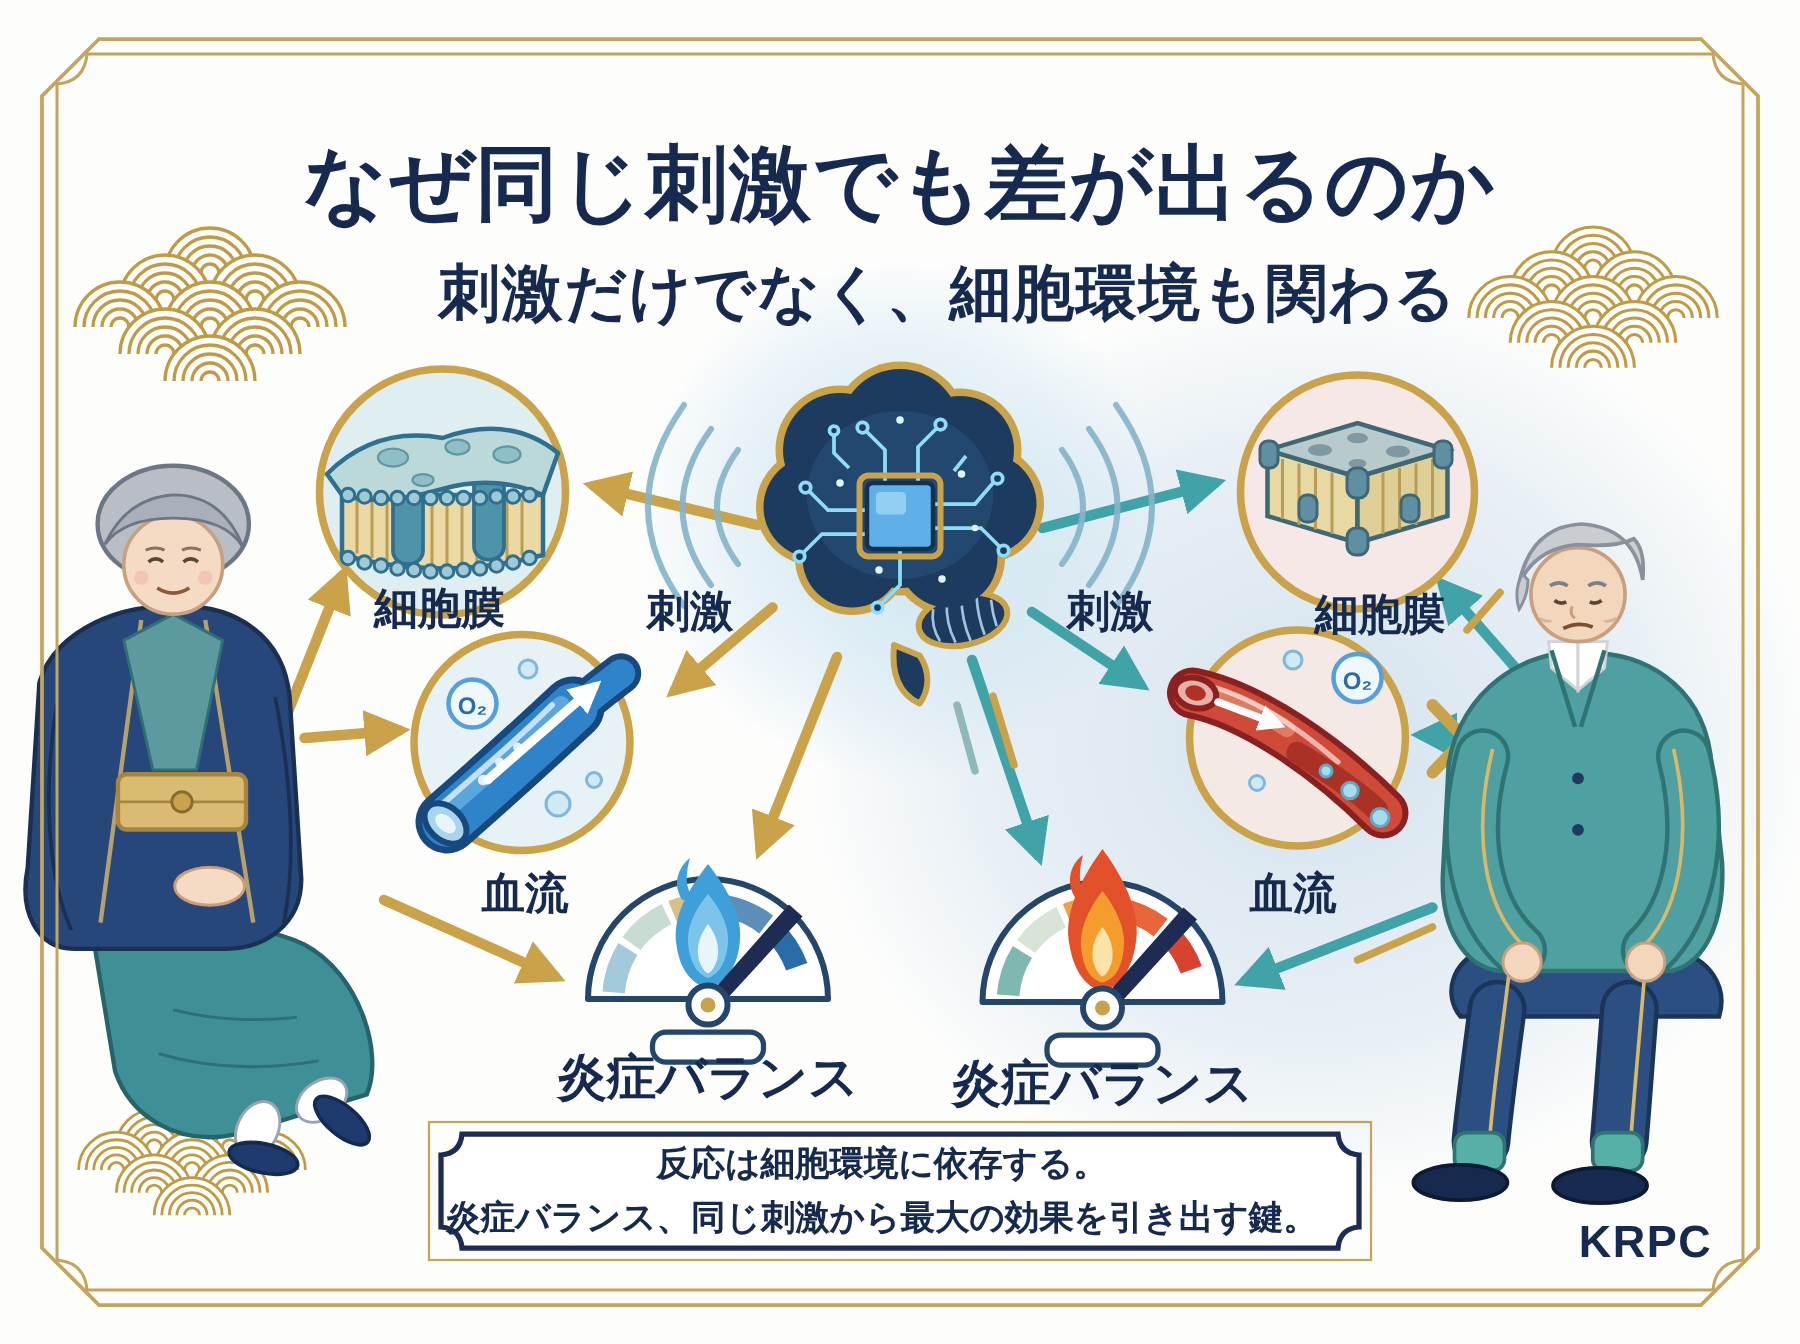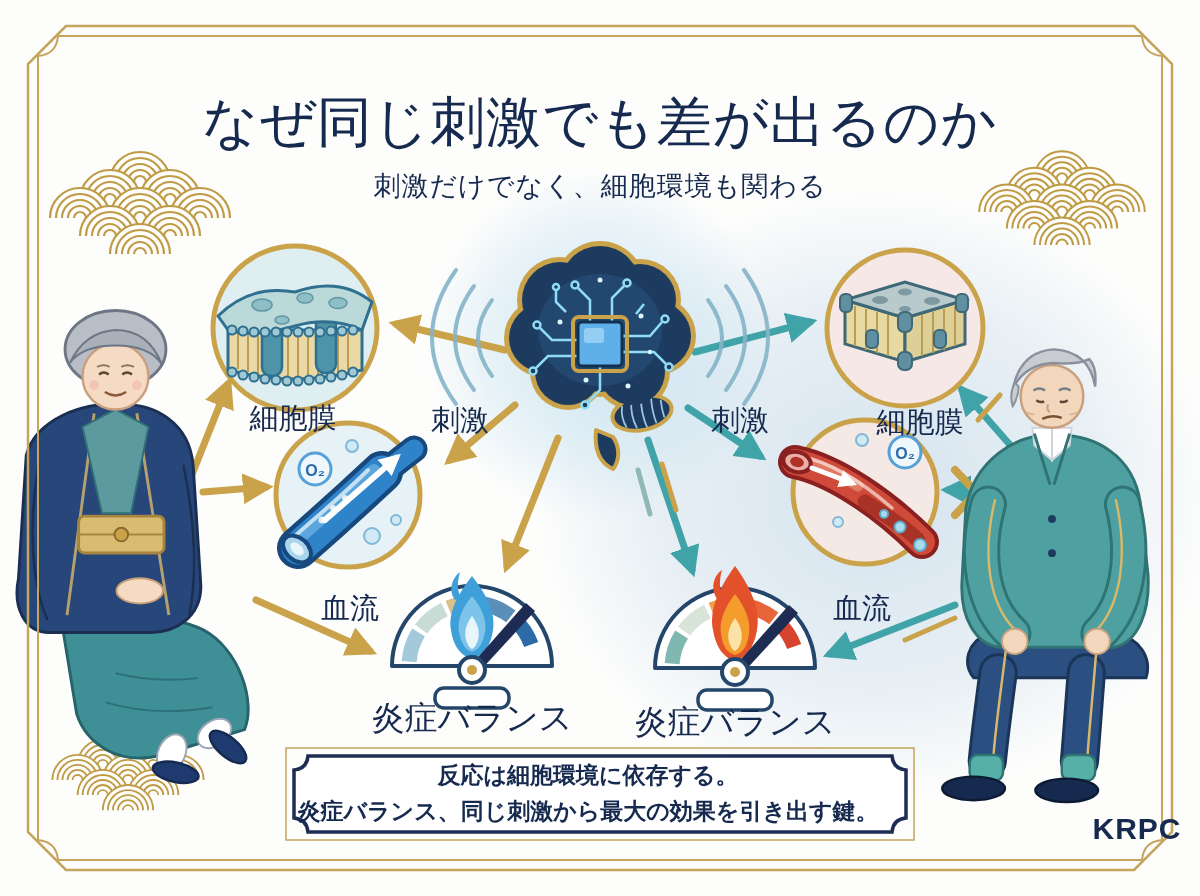--- a/index.html
+++ b/index.html
@@ -1,26 +1,26 @@
 <!DOCTYPE html>
 <html><head>
 <meta charset="utf-8">
 <style>
   html,body{margin:0;padding:0;background:#ffffff;}
   #canvas{position:relative;width:1200px;height:896px;background:#fdfdfc;overflow:hidden;
           font-family:"Liberation Sans","DejaVu Sans",sans-serif;color:#16294e;}
   svg{display:block;}
   #art{position:absolute;left:0;top:0;}
-  .lbl{position:absolute;transform:translateX(-50%);font-weight:400;color:#16294e;
+  .lbl{position:absolute;transform:translateX(-50%);font-weight:700;color:#16294e;
        text-align:center;white-space:nowrap;}
   .title{font-size:55px;letter-spacing:1px;}
-  .subtitle{font-size:27px;letter-spacing:1px;}
-  .node{font-size:29px;margin-top:13px;}
+  .subtitle{font-size:41px;letter-spacing:1px;margin-left:32px;}
+  .node{font-size:29px;}
   .node-sm{font-size:33px;}
-  .brand{font-size:30px;letter-spacing:1px;font-weight:800;margin-left:40px;}
+  .brand{font-size:30px;letter-spacing:1px;font-weight:800;}
   #summary-box{position:absolute;left:287px;top:747px;width:602px;height:94px;}
   #summary-text{position:absolute;left:0;top:0;width:100%;height:100%;
        display:flex;flex-direction:column;justify-content:center;align-items:center;
        font-size:23px;font-weight:800;line-height:1.55;}
 </style>
 </head>
 <body>
 
 <div id="canvas">
 

